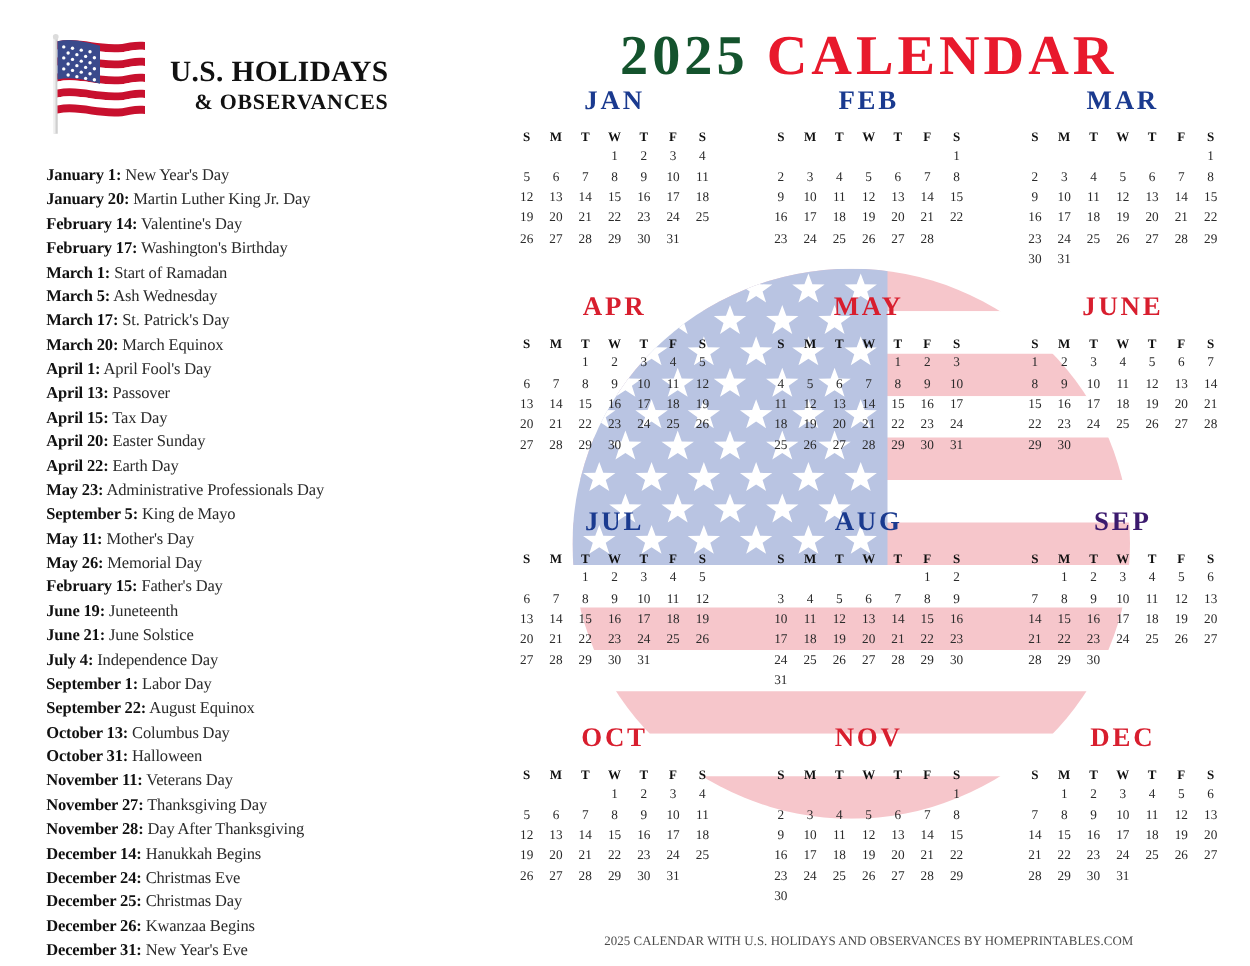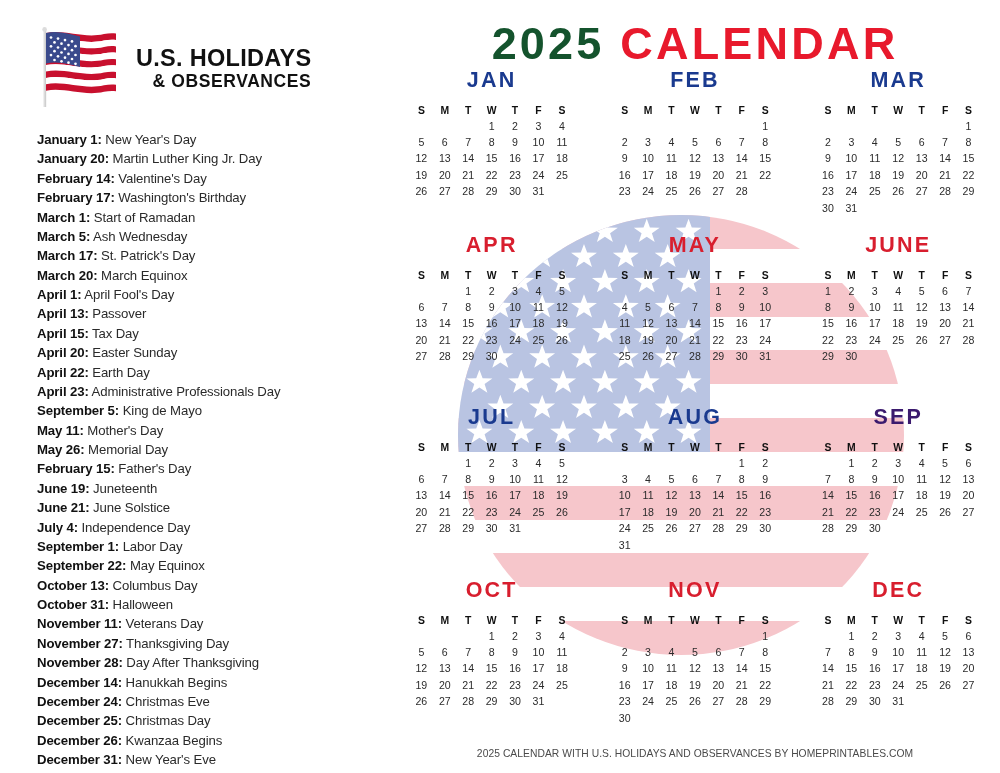--- a/index.html
+++ b/index.html
@@ -3,21 +3,21 @@
 <meta charset="utf-8">
 <style>
   * { margin:0; padding:0; box-sizing:border-box; }
   html,body{ width:1000px; height:773px; }
   body{
     font-family:"Liberation Sans", sans-serif;
     background:#ffffff;
     position:relative;
     overflow:hidden;
   }
-  #page{ position:relative; width:964px; height:773px; }
+  #page{ position:relative; width:964px; height:773px;font-family:Liberation Serif, serif; }
 
   
   #left-panel{
     position:absolute; left:0; top:0; width:390px; height:773px;
     z-index:5;
   }
   #brand{
     position:absolute; left:36px; top:22px; width:330px; height:90px;
     display:flex; align-items:center; gap:12px;
   }
@@ -171,30 +171,30 @@
         <div class="holiday-row"><span class="hdate">February 17:</span> <span class="hname">Washington's Birthday</span></div>
         <div class="holiday-row"><span class="hdate">March 1:</span> <span class="hname">Start of Ramadan</span></div>
         <div class="holiday-row"><span class="hdate">March 5:</span> <span class="hname">Ash Wednesday</span></div>
         <div class="holiday-row"><span class="hdate">March 17:</span> <span class="hname">St. Patrick's Day</span></div>
         <div class="holiday-row"><span class="hdate">March 20:</span> <span class="hname">March Equinox</span></div>
         <div class="holiday-row"><span class="hdate">April 1:</span> <span class="hname">April Fool's Day</span></div>
         <div class="holiday-row"><span class="hdate">April 13:</span> <span class="hname">Passover</span></div>
         <div class="holiday-row"><span class="hdate">April 15:</span> <span class="hname">Tax Day</span></div>
         <div class="holiday-row"><span class="hdate">April 20:</span> <span class="hname">Easter Sunday</span></div>
         <div class="holiday-row"><span class="hdate">April 22:</span> <span class="hname">Earth Day</span></div>
-        <div class="holiday-row"><span class="hdate">April 23:</span> <span class="hname">Administrative Professionals Day</span></div>
+        <div class="holiday-row"><span class="hdate">May 23:</span> <span class="hname">Administrative Professionals Day</span></div>
         <div class="holiday-row"><span class="hdate">September 5:</span> <span class="hname">King de Mayo</span></div>
         <div class="holiday-row"><span class="hdate">May 11:</span> <span class="hname">Mother's Day</span></div>
         <div class="holiday-row"><span class="hdate">May 26:</span> <span class="hname">Memorial Day</span></div>
         <div class="holiday-row"><span class="hdate">February 15:</span> <span class="hname">Father's Day</span></div>
         <div class="holiday-row"><span class="hdate">June 19:</span> <span class="hname">Juneteenth</span></div>
         <div class="holiday-row"><span class="hdate">June 21:</span> <span class="hname">June Solstice</span></div>
         <div class="holiday-row"><span class="hdate">July 4:</span> <span class="hname">Independence Day</span></div>
         <div class="holiday-row"><span class="hdate">September 1:</span> <span class="hname">Labor Day</span></div>
-        <div class="holiday-row"><span class="hdate">September 22:</span> <span class="hname">May Equinox</span></div>
+        <div class="holiday-row"><span class="hdate">September 22:</span> <span class="hname">August Equinox</span></div>
         <div class="holiday-row"><span class="hdate">October 13:</span> <span class="hname">Columbus Day</span></div>
         <div class="holiday-row"><span class="hdate">October 31:</span> <span class="hname">Halloween</span></div>
         <div class="holiday-row"><span class="hdate">November 11:</span> <span class="hname">Veterans Day</span></div>
         <div class="holiday-row"><span class="hdate">November 27:</span> <span class="hname">Thanksgiving Day</span></div>
         <div class="holiday-row"><span class="hdate">November 28:</span> <span class="hname">Day After Thanksgiving</span></div>
         <div class="holiday-row"><span class="hdate">December 14:</span> <span class="hname">Hanukkah Begins</span></div>
         <div class="holiday-row"><span class="hdate">December 24:</span> <span class="hname">Christmas Eve</span></div>
         <div class="holiday-row"><span class="hdate">December 25:</span> <span class="hname">Christmas Day</span></div>
         <div class="holiday-row"><span class="hdate">December 26:</span> <span class="hname">Kwanzaa Begins</span></div>
         <div class="holiday-row"><span class="hdate">December 31:</span> <span class="hname">New Year's Eve</span></div>

